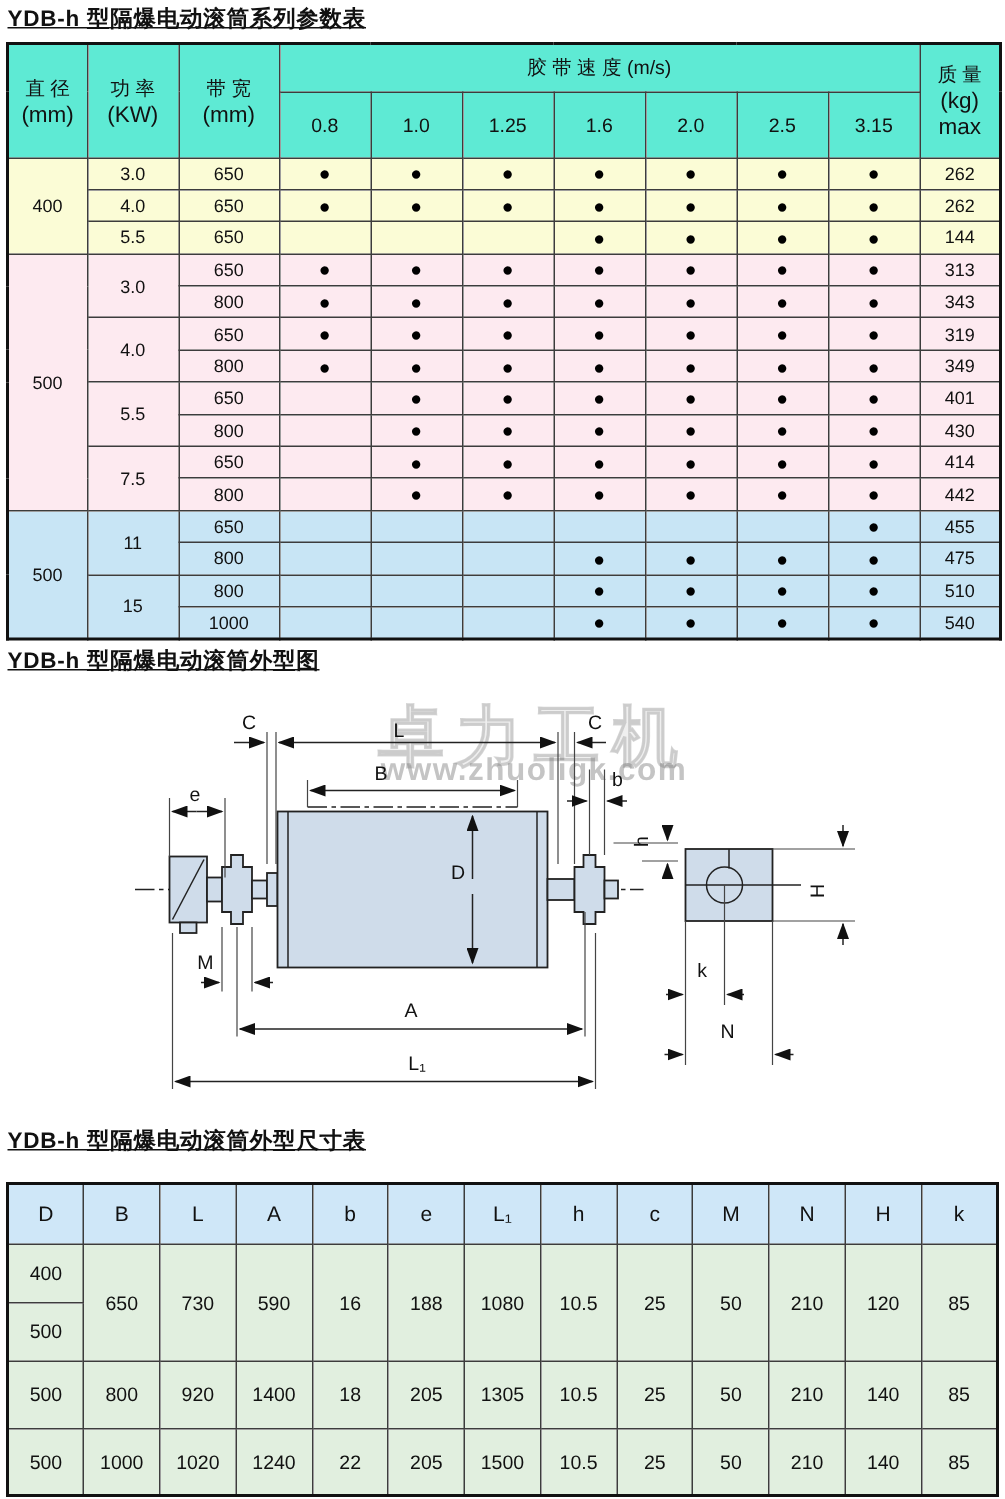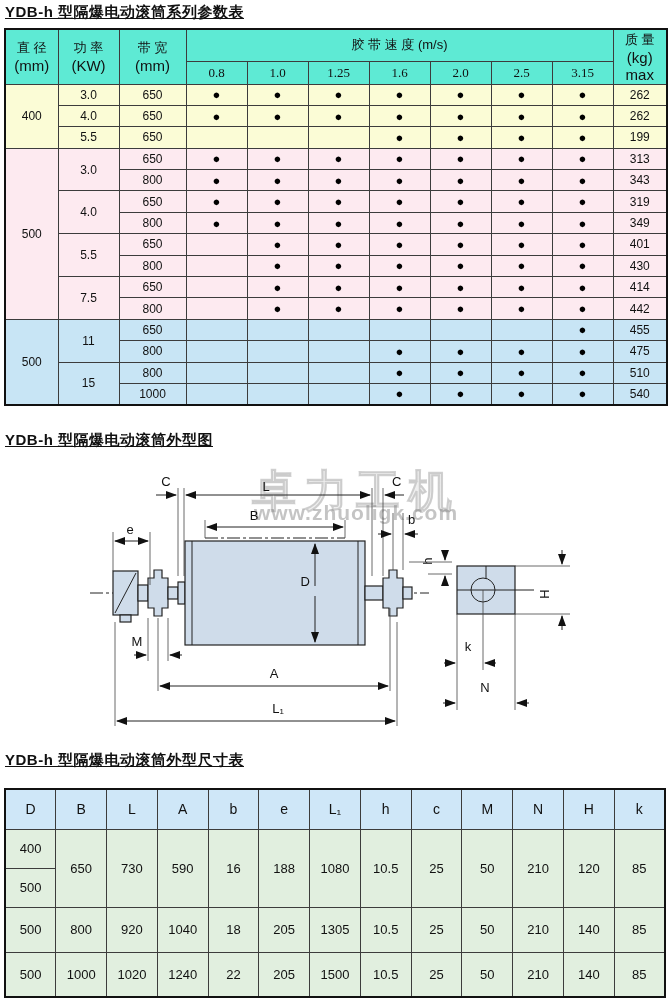--- a/index.html
+++ b/index.html
@@ -11,21 +11,21 @@
   #title1{top:3px;}
   #title2{top:431px;}
   #title3{top:751px;}
 
   table{border-collapse:collapse;table-layout:fixed;position:absolute;left:4px;border:2px solid #111;}
   td,th{border:1px solid #3c3c3c;text-align:center;vertical-align:middle;padding:0;overflow:hidden;font-weight:normal;}
 
   
   #param-table{top:28px;width:662px;font-size:12px;}
   #param-table thead tr:first-child{height:32px;}
-  #param-table thead tr:last-child{height:23px;font-family:Liberation Serif, serif;}
+  #param-table thead tr:last-child{height:44px;}
   #param-table tbody tr{height:21.4px;}
   #param-table thead th{background:#5eead4;font-size:13px;}
   .hd2{font-size:15px;}
   .hd-max{font-size:15px;}
   tr.gy td{background:#fbfcd6;}
   tr.gp td{background:#fdeaf0;}
   tr.gb td{background:#c8e5f5;}
   td.dot{font-size:13px;line-height:1;color:#000;}
 
   
@@ -125,21 +125,21 @@
     <tr class="gy">
       <td>5.5</td>
       <td>650</td>
       <td class="dot"></td>
         <td class="dot"></td>
         <td class="dot"></td>
         <td class="dot">●</td>
         <td class="dot">●</td>
         <td class="dot">●</td>
         <td class="dot">●</td>
-      <td>199</td>
+      <td>144</td>
     </tr>
     <tr class="gp">
       <td rowspan="8">500</td>
       <td rowspan="2">3.0</td>
       <td>650</td>
       <td class="dot">●</td>
         <td class="dot">●</td>
         <td class="dot">●</td>
         <td class="dot">●</td>
         <td class="dot">●</td>
@@ -450,21 +450,21 @@
       <td rowspan="2">120</td>
       <td rowspan="2">85</td>
     </tr>
     <tr class="h39">
       <td>500</td>
     </tr>
     <tr class="h45">
       <td>500</td>
       <td>800</td>
       <td>920</td>
-      <td>1040</td>
+      <td>1400</td>
       <td>18</td>
       <td>205</td>
       <td>1305</td>
       <td>10.5</td>
       <td>25</td>
       <td>50</td>
       <td>210</td>
       <td>140</td>
       <td>85</td>
     </tr>

